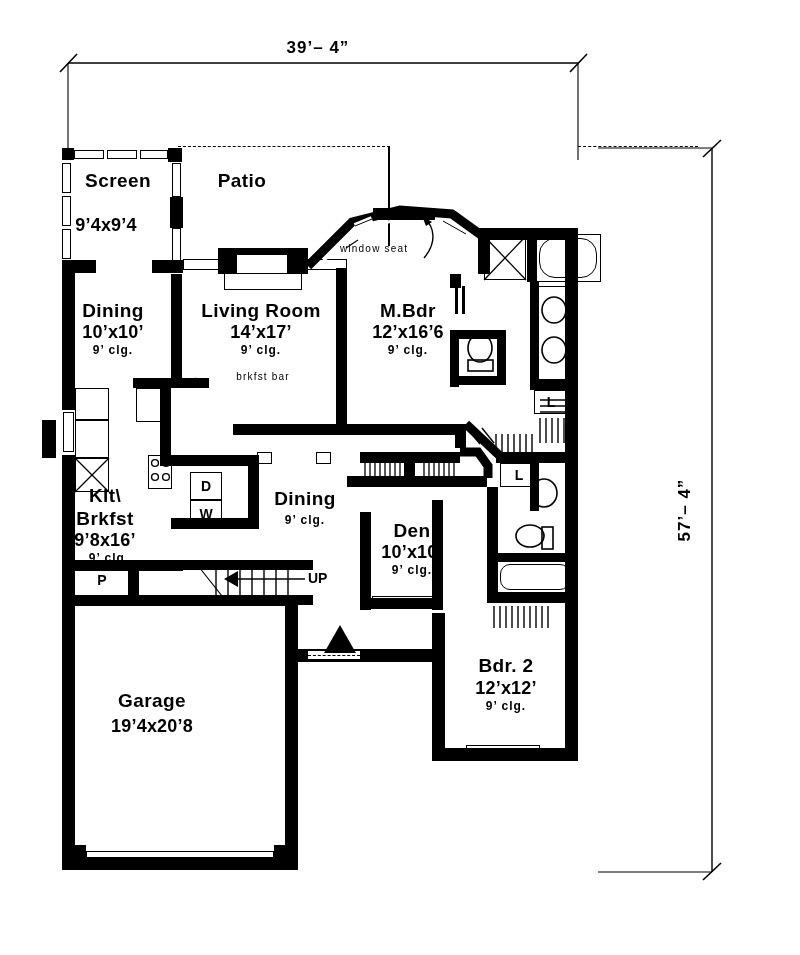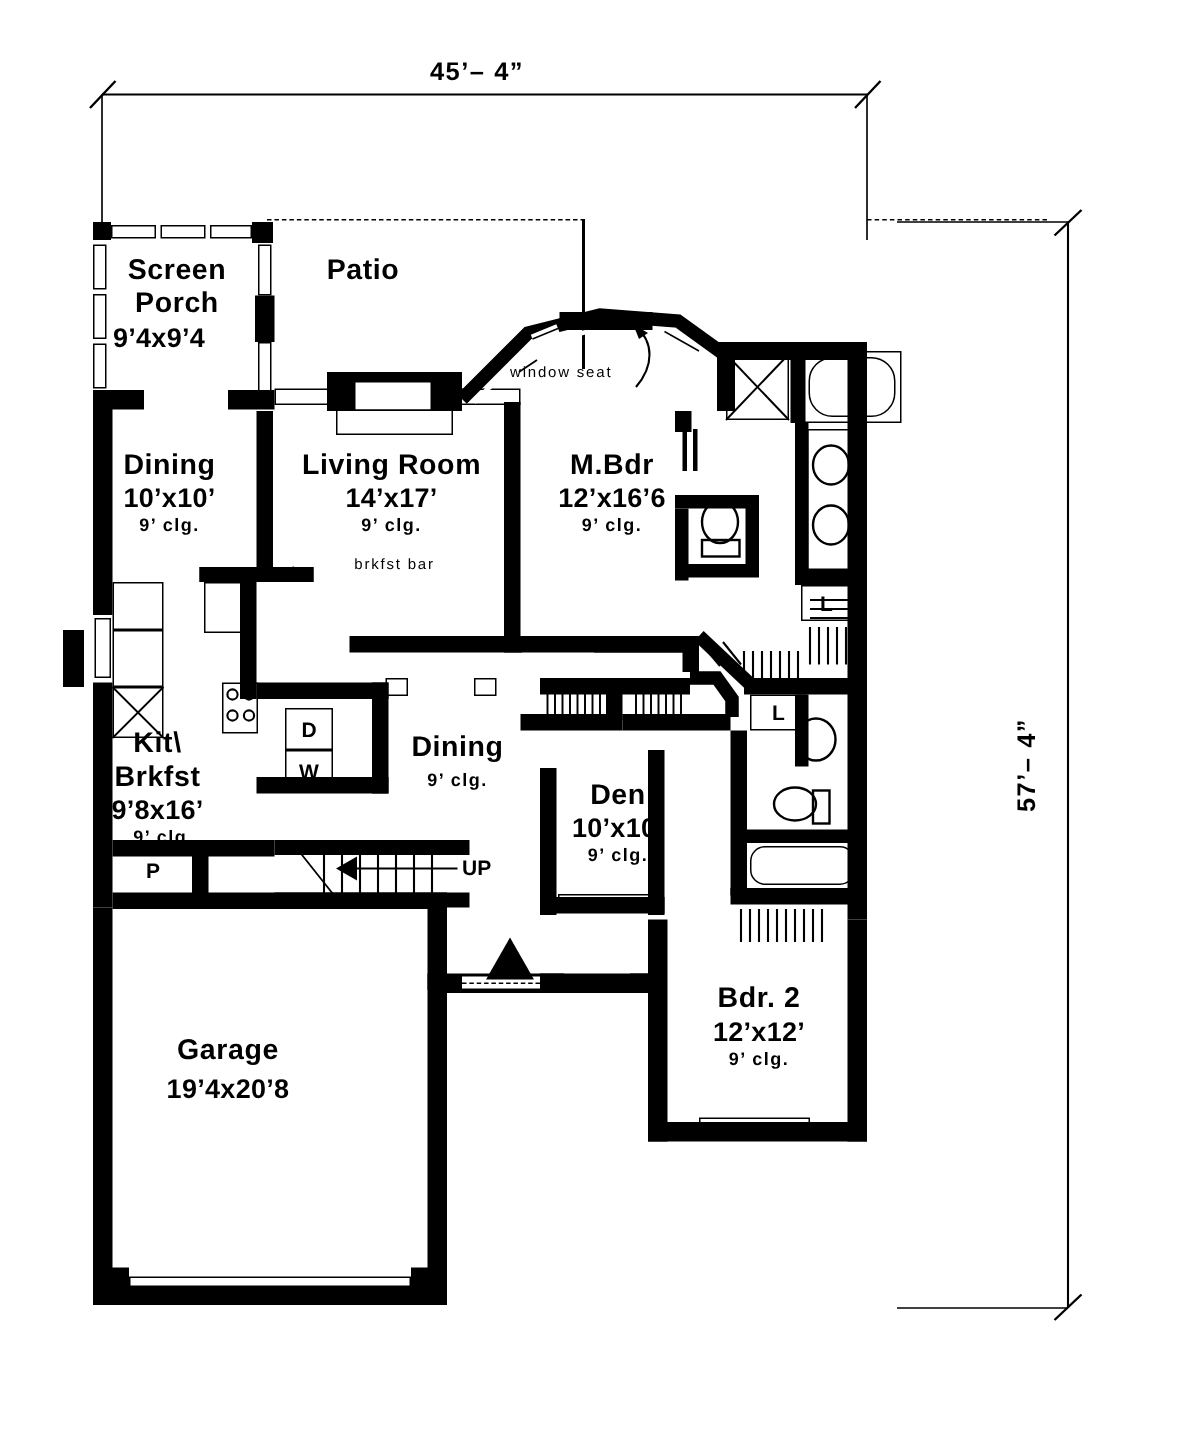--- a/index.html
+++ b/index.html
@@ -39,21 +39,21 @@
     <line x1="68" y1="63" x2="68" y2="160" stroke="#000" stroke-width="1.1"></line>
     <line x1="578" y1="63" x2="578" y2="160" stroke="#000" stroke-width="1.1"></line>
 
     <line x1="712" y1="148" x2="712" y2="872" stroke="#000" stroke-width="1.4"></line>
     <line x1="703" y1="157" x2="721" y2="140" stroke="#000" stroke-width="1.6"></line>
     <line x1="703" y1="880" x2="721" y2="863" stroke="#000" stroke-width="1.6"></line>
     <line x1="598" y1="148" x2="712" y2="148" stroke="#000" stroke-width="1.1"></line>
     <line x1="598" y1="872" x2="712" y2="872" stroke="#000" stroke-width="1.1"></line>
   </svg>
 
-  <div class="lbl dimtxt" style="left:238px;top:38px;width:160px;">45’– 4”</div>
+  <div class="lbl dimtxt" style="left:238px;top:38px;width:160px;">39’– 4”</div>
   <div class="lbl dimtxt vert" style="left:605px;top:500px;width:160px;">57’– 4”</div>
 
   <div class="dash-h" style="left:178px;top:146px;width:212px;"></div>
   <div class="thin" style="left:388px;top:146px;width:2px;height:100px;"></div>
   <div class="dash-h" style="left:578px;top:146px;width:120px;"></div>
 
   <div class="w" style="left:62px;top:148px;width:12px;height:12px;"></div>
   <div class="w" style="left:168px;top:148px;width:14px;height:14px;"></div>
   <div class="ol" style="left:74px;top:150px;width:30px;height:9px;"></div>
   <div class="ol" style="left:107px;top:150px;width:30px;height:9px;"></div>
@@ -63,21 +63,20 @@
   <div class="ol" style="left:62px;top:196px;width:9px;height:30px;"></div>
   <div class="ol" style="left:62px;top:229px;width:9px;height:30px;"></div>
 
   <div class="ol" style="left:172px;top:163px;width:9px;height:34px;"></div>
   <div class="ol" style="left:172px;top:228px;width:9px;height:34px;"></div>
   <div class="w" style="left:170px;top:197px;width:13px;height:31px;"></div>
   <div class="w" style="left:62px;top:260px;width:34px;height:13px;"></div>
   <div class="w" style="left:152px;top:260px;width:31px;height:13px;"></div>
 
   <div class="lbl rm-name" style="left:38px;top:170px;width:160px;">Screen</div>
-  <div class="lbl rm-name" style="left:38px;top:192px;width:160px;">Porch</div>
   <div class="lbl rm-dim" style="left:26px;top:215px;width:160px;">9’4x9’4</div>
 
   <div class="lbl rm-name" style="left:182px;top:170px;width:120px;">Patio</div>
 
   <div class="ol" style="left:183px;top:259px;width:38px;height:11px;"></div>
   <div class="w" style="left:218px;top:248px;width:90px;height:26px;"></div>
   <div class="wht" style="left:236px;top:254px;width:52px;height:20px;"></div>
   <div class="ol" style="left:236px;top:254px;width:52px;height:20px;"></div>
   <div class="ol" style="left:224px;top:273px;width:78px;height:17px;"></div>
   <div class="ol" style="left:305px;top:259px;width:42px;height:11px;"></div>

